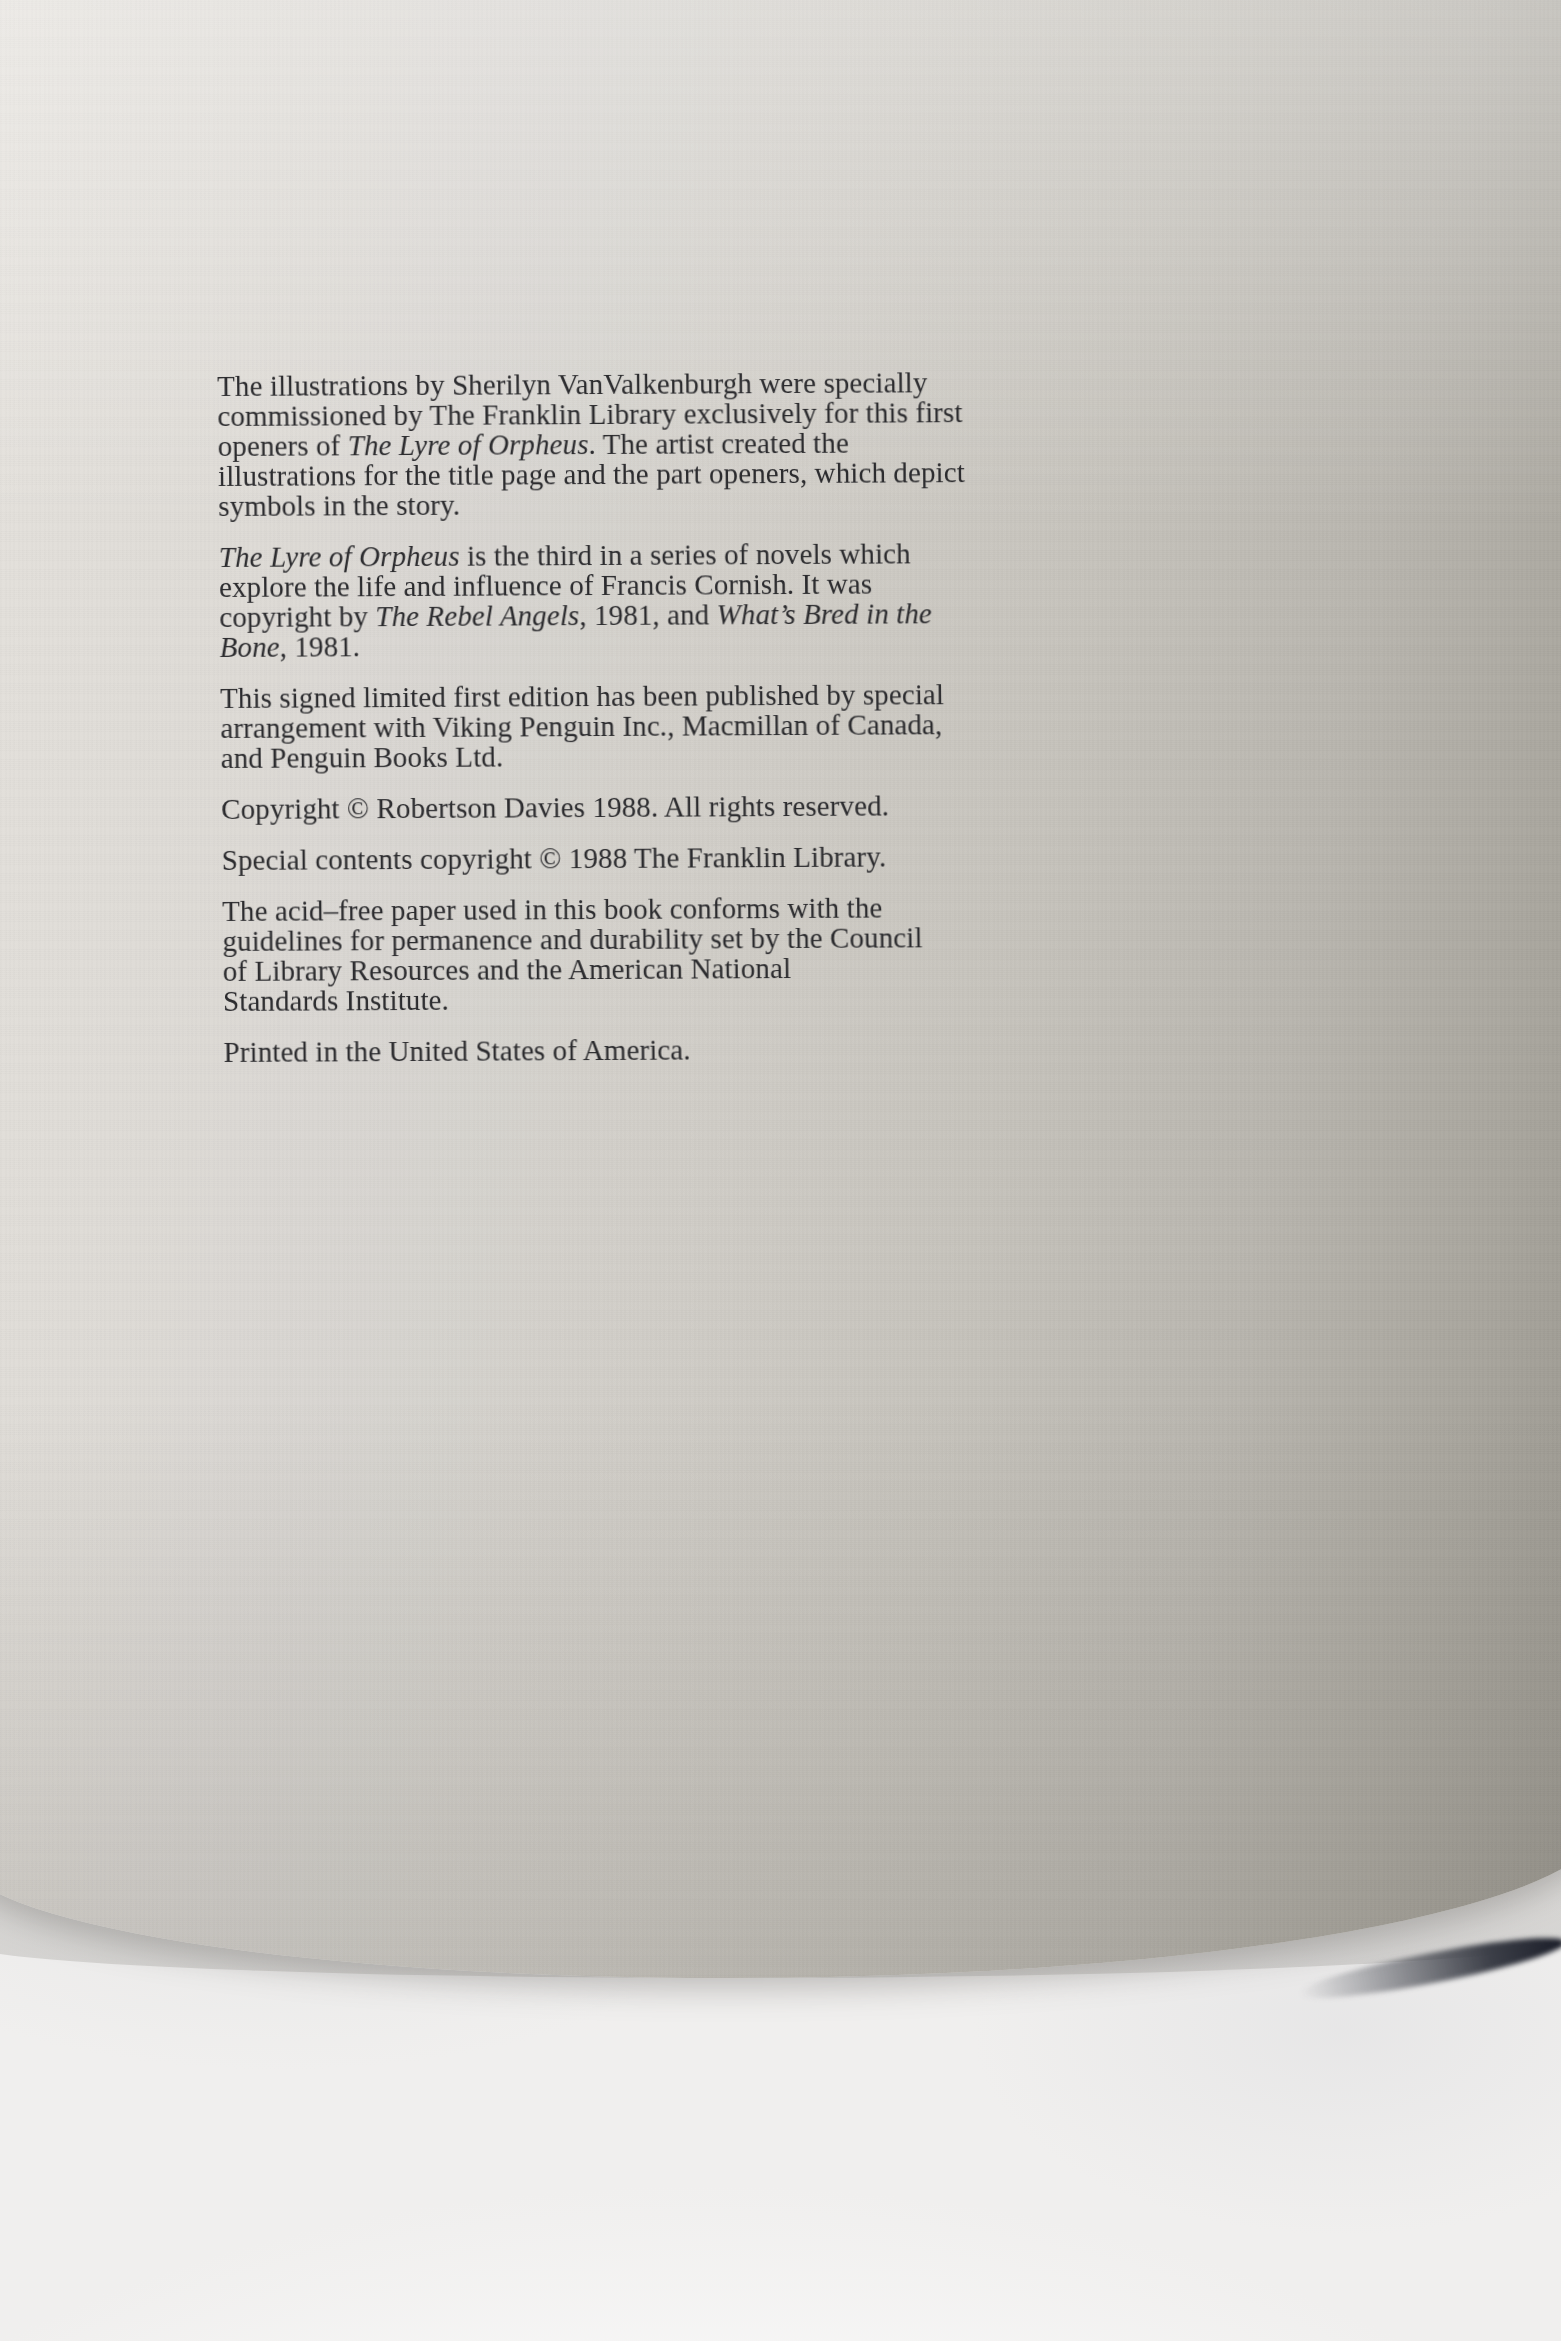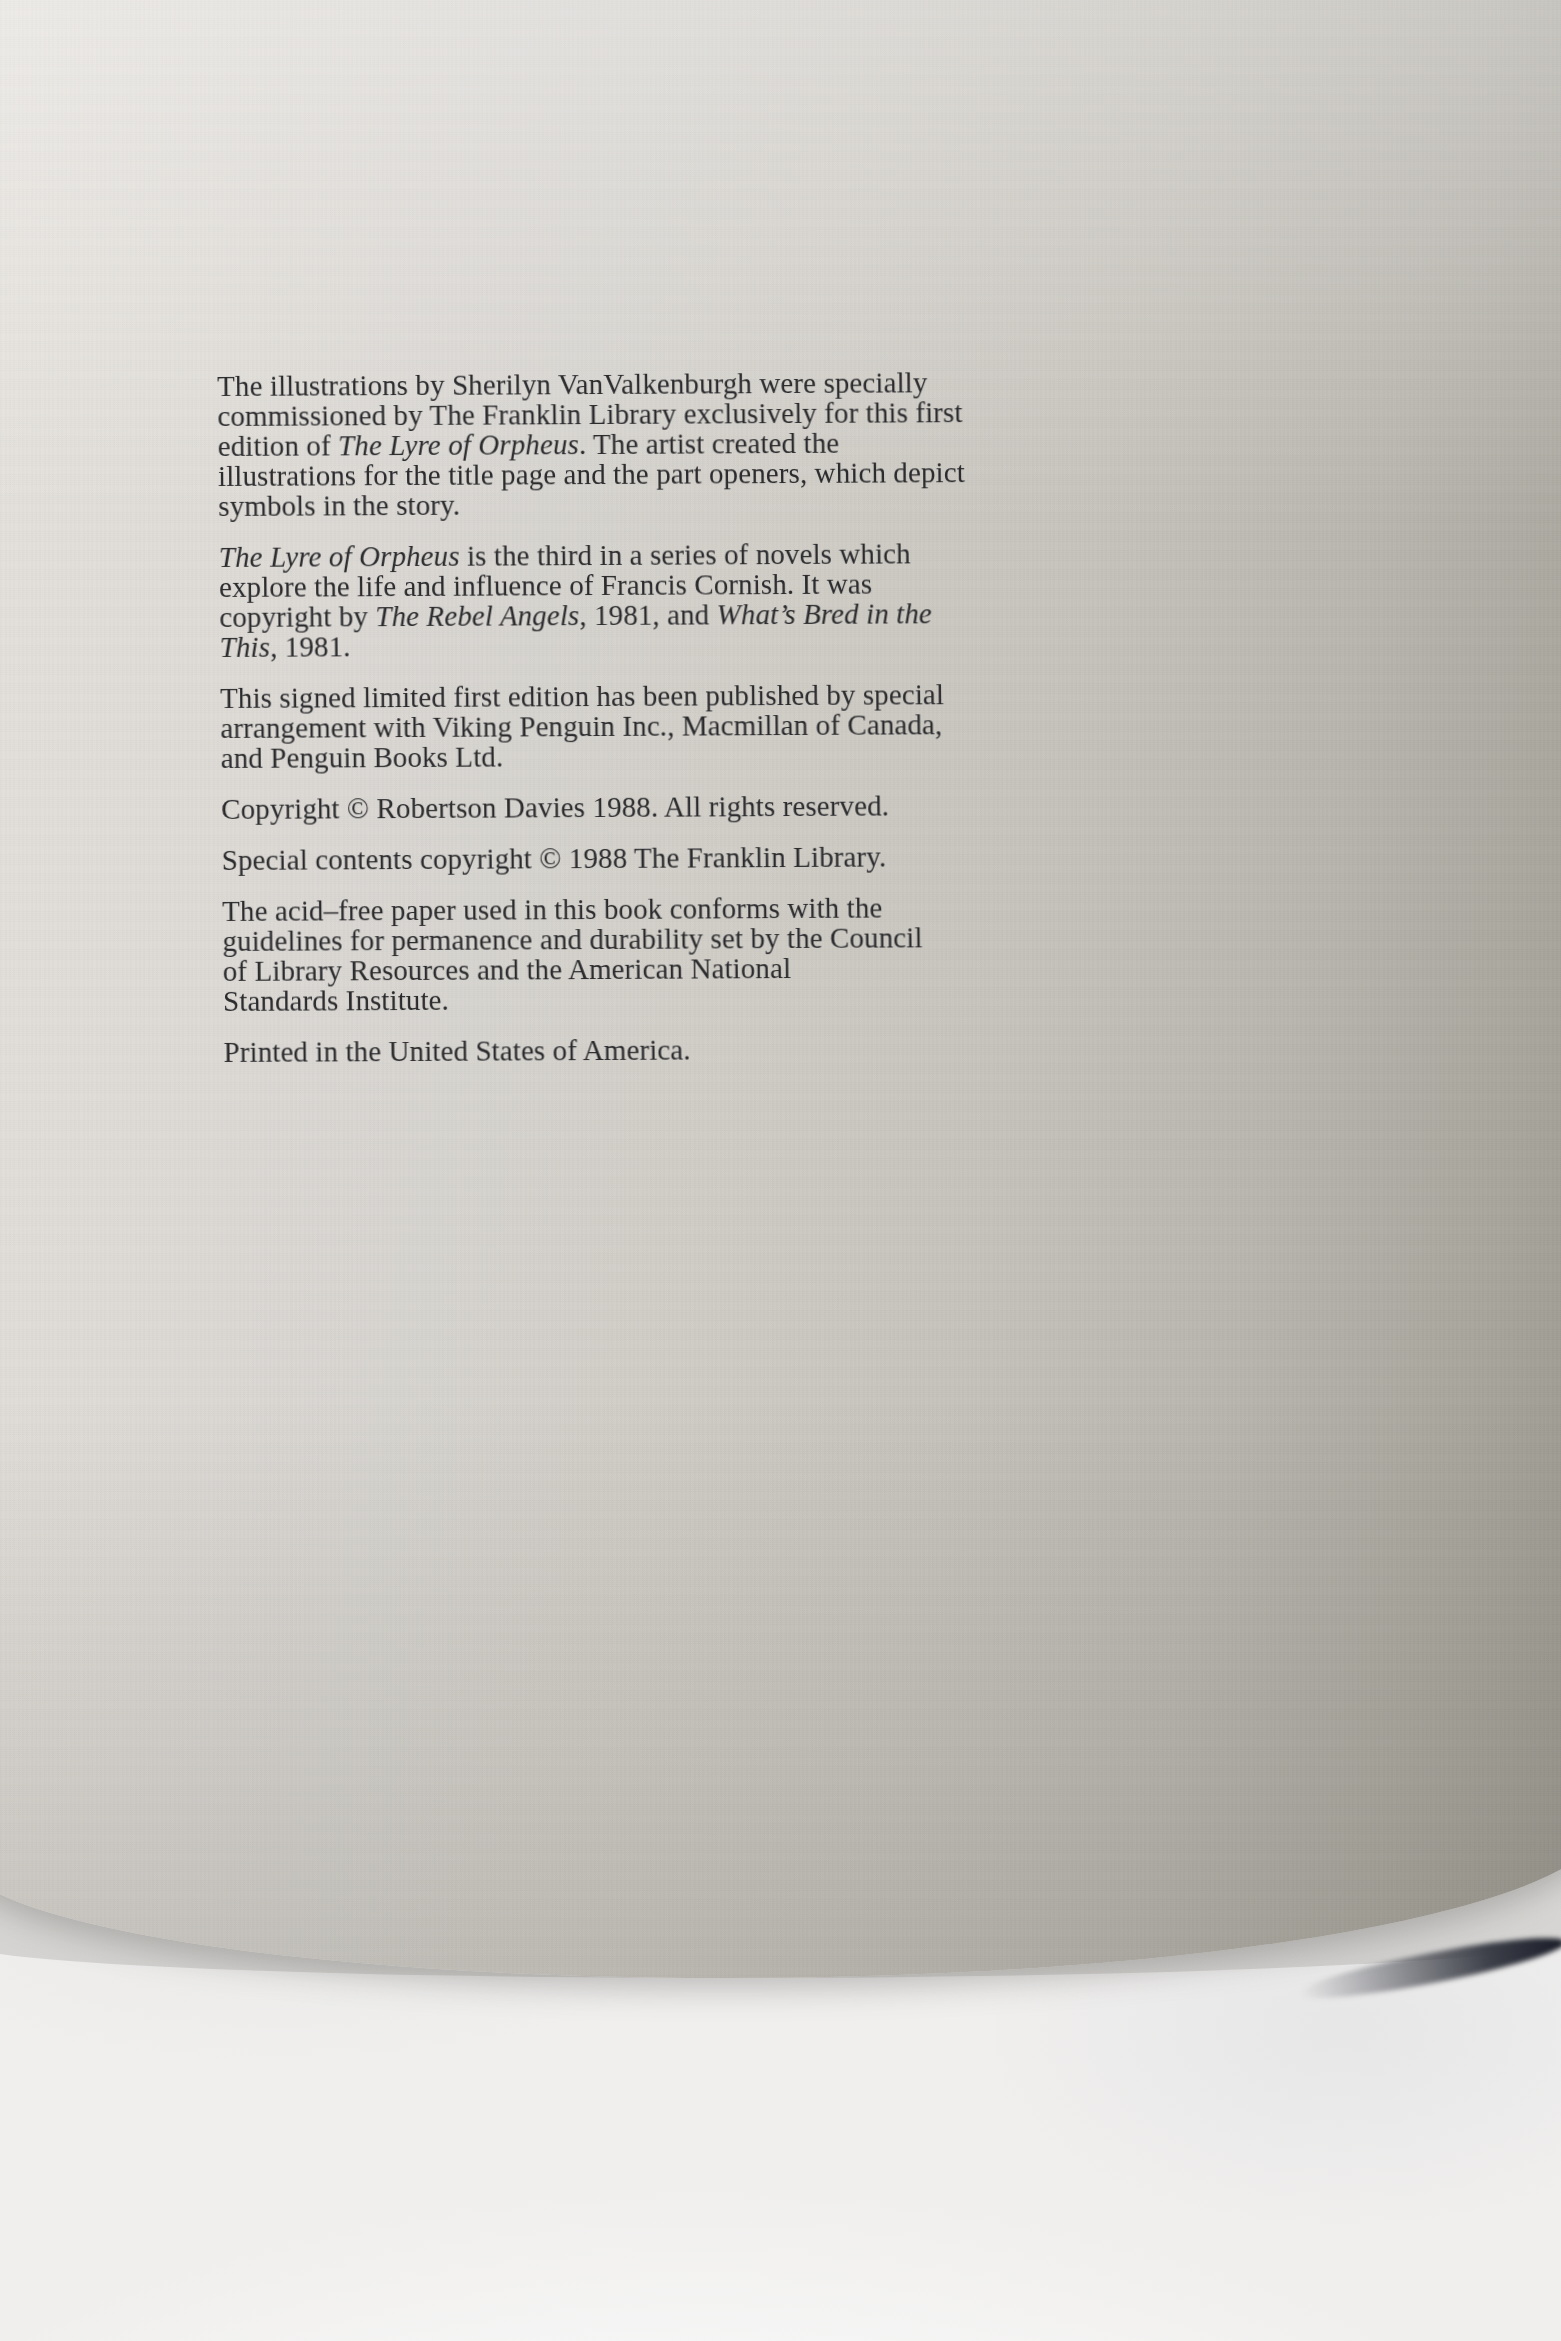--- a/index.html
+++ b/index.html
@@ -126,29 +126,29 @@
   <div class="surface-fold"></div>
 
   <div class="page">
     <div class="page-topshade"></div>
     <div class="page-bottomshade"></div>
 
     <div class="textblock" id="textblock">
         <p class="para">
           <span class="line"><span>The illustrations by Sherilyn VanValkenburgh were specially</span></span>
           <span class="line"><span>commissioned by The Franklin Library exclusively for this first</span></span>
-          <span class="line"><span>edition of </span><i>The Lyre of Orpheus</i><span>. The artist created the</span></span>
+          <span class="line"><span>openers of </span><i>The Lyre of Orpheus</i><span>. The artist created the</span></span>
           <span class="line"><span>illustrations for the title page and the part openers, which depict</span></span>
           <span class="line"><span>symbols in the story.</span></span>
         </p>
         <p class="para">
           <span class="line"><i>The Lyre of Orpheus</i><span> is the third in a series of novels which</span></span>
           <span class="line"><span>explore the life and influence of Francis Cornish. It was</span></span>
           <span class="line"><span>copyright by </span><i>The Rebel Angels</i><span>, 1981, and </span><i>What’s Bred in the</i></span>
-          <span class="line"><i>This</i><span>, 1981.</span></span>
+          <span class="line"><i>Bone</i><span>, 1981.</span></span>
         </p>
         <p class="para">
           <span class="line"><span>This signed limited first edition has been published by special</span></span>
           <span class="line"><span>arrangement with Viking Penguin Inc., Macmillan of Canada,</span></span>
           <span class="line"><span>and Penguin Books Ltd.</span></span>
         </p>
         <p class="para">
           <span class="line"><span>Copyright © Robertson Davies 1988. All rights reserved.</span></span>
         </p>
         <p class="para">

